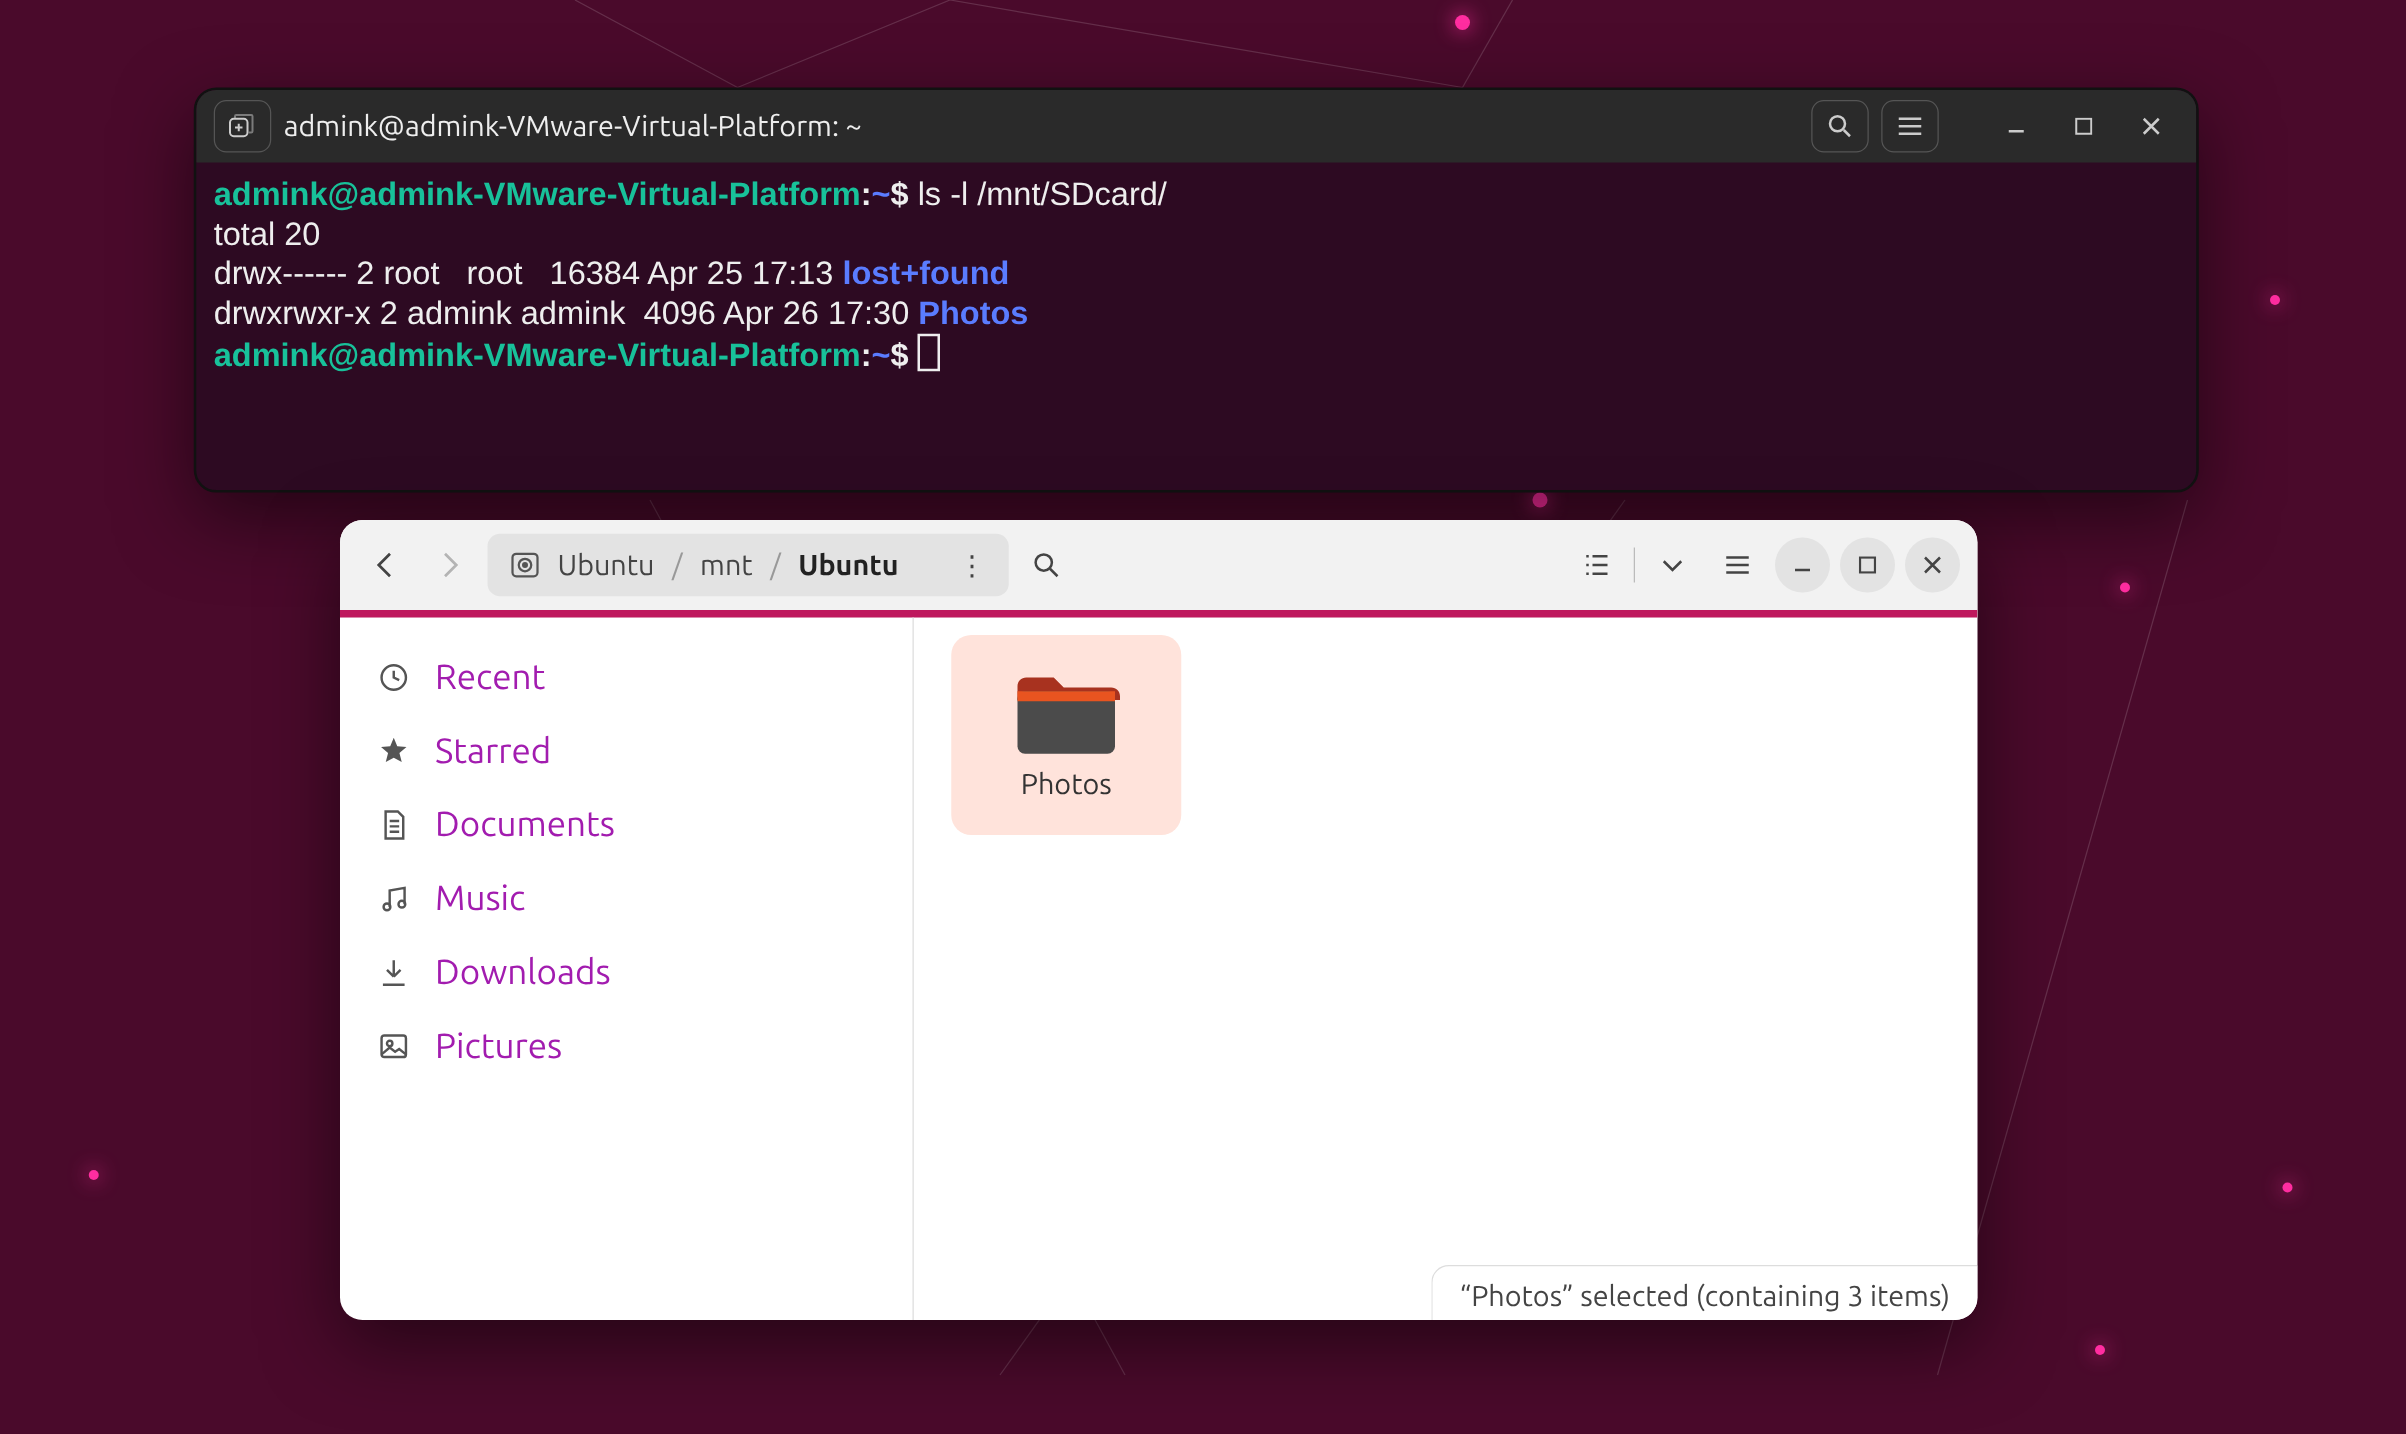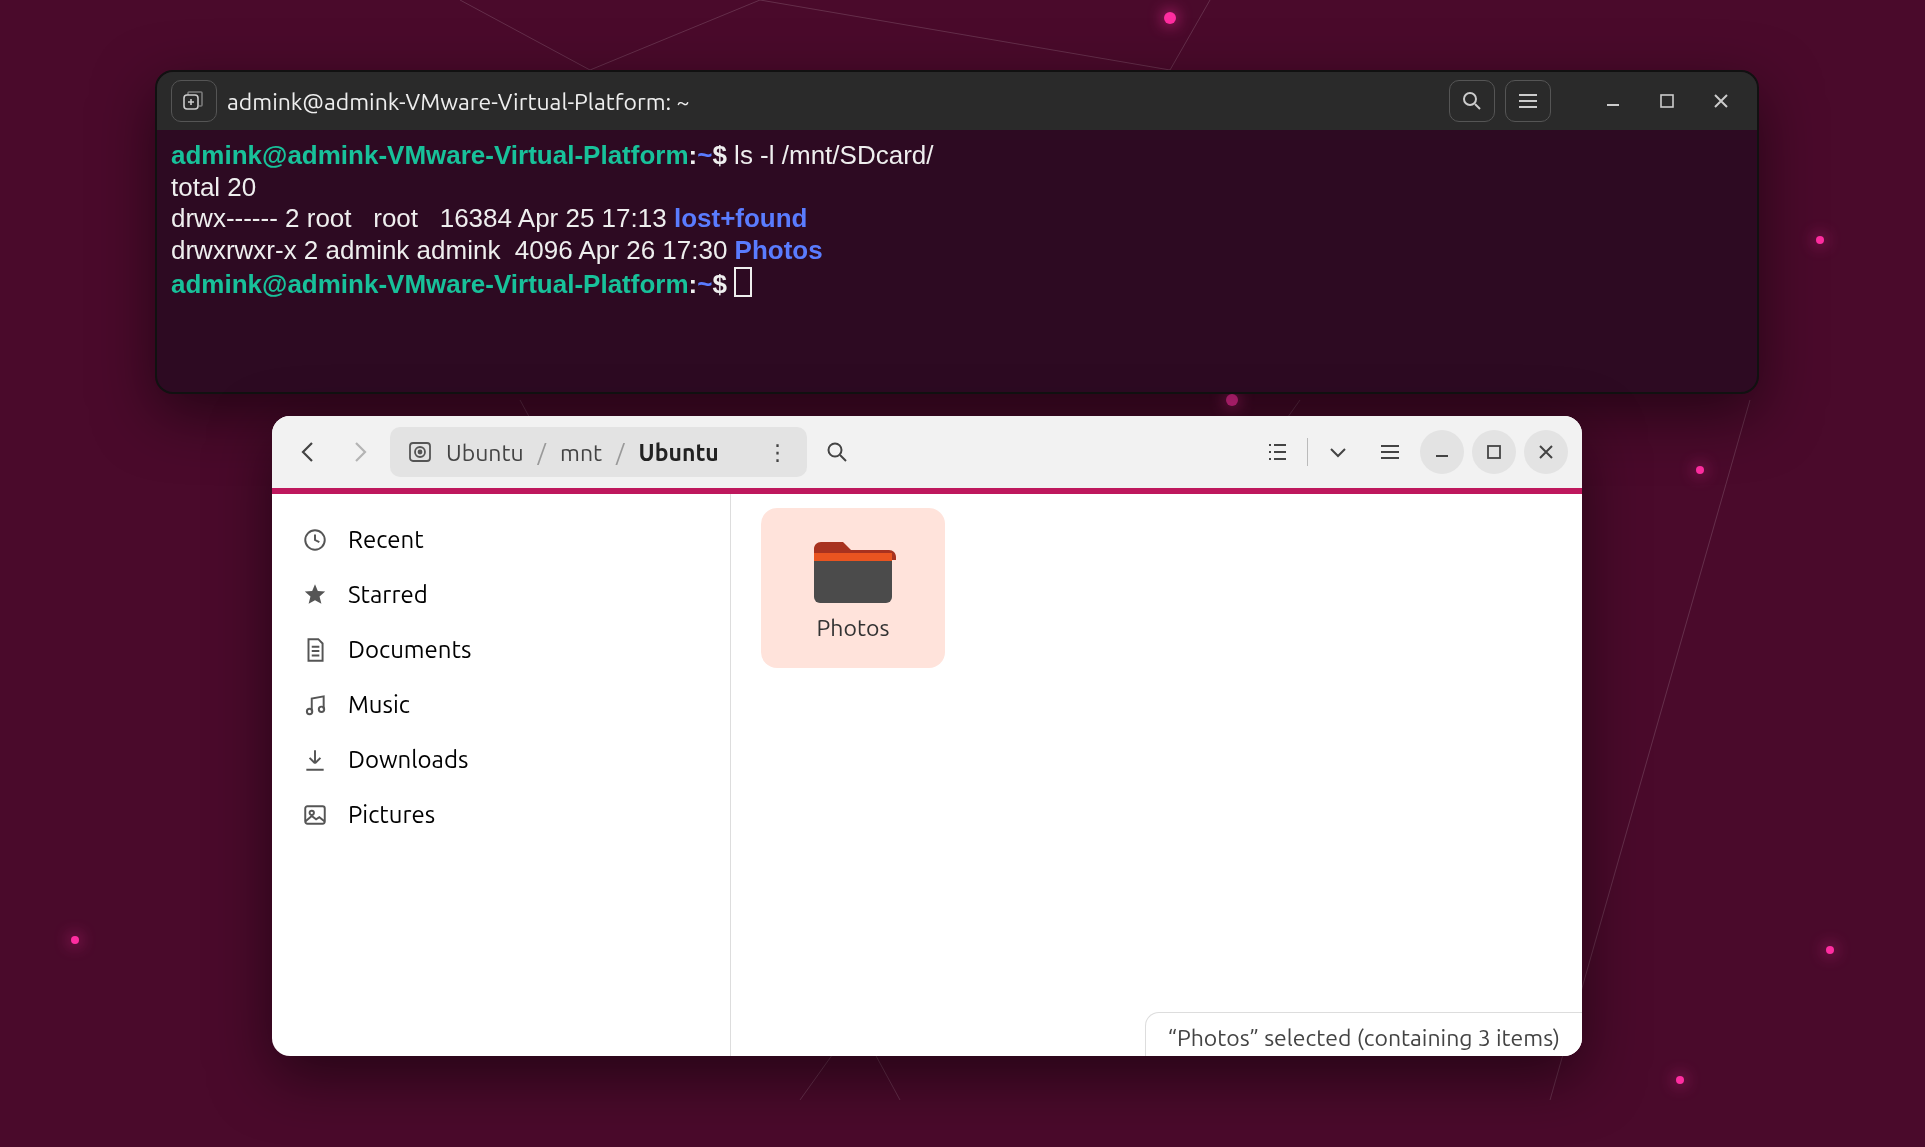--- a/index.html
+++ b/index.html
@@ -23,21 +23,21 @@
 .files{left:272px;top:416px;width:1310px;height:640px;background:#fff}
 .files-hdr{height:72px;background:#f2f2f2;border-bottom:6px solid #be185d;display:flex;align-items:center;padding:0 14px;gap:8px}
 .icbtn{width:44px;height:44px;border-radius:22px;display:flex;align-items:center;justify-content:center;color:#444}
 .icbtn.bg{background:#e3e3e3}
 .crumb{display:flex;align-items:center;background:#e3e3e3;border-radius:10px;height:50px;padding:0 18px;gap:14px;color:#444;font-size:23px;flex:1;max-width:580px}
 .crumb .sep{color:#999}
 .crumb .curseg{font-weight:bold;color:#222}
 .crumb .ell{margin-left:auto;font-size:22px;color:#444}
 .files-body{display:flex;height:calc(100% - 72px)}
 .side{width:458px;border-right:1px solid #ddd;padding:18px 0}
-.srow{display:flex;align-items:center;gap:20px;padding:14px 30px;color:#000000;font-size:24px}
+.srow{display:flex;align-items:center;gap:20px;padding:14px 30px;color:#a21caf;font-size:28px}
 .srow svg{width:26px;height:26px;color:#555}
 .main{flex:1;position:relative;padding:20px}
 .folder{position:absolute;left:30px;top:14px;width:184px;height:160px;border-radius:16px;background:#ffe3db;display:flex;flex-direction:column;align-items:center;justify-content:center;gap:8px}
 .folder-label{font-size:23px;color:#333}
 .status{position:absolute;right:0;bottom:0;background:#fff;border:1px solid #ddd;border-right:none;border-bottom:none;border-radius:14px 0 0 0;padding:12px 22px;font-size:23px;color:#444}
 svg{display:block}
 </style>
 </head>
 <body>
 

